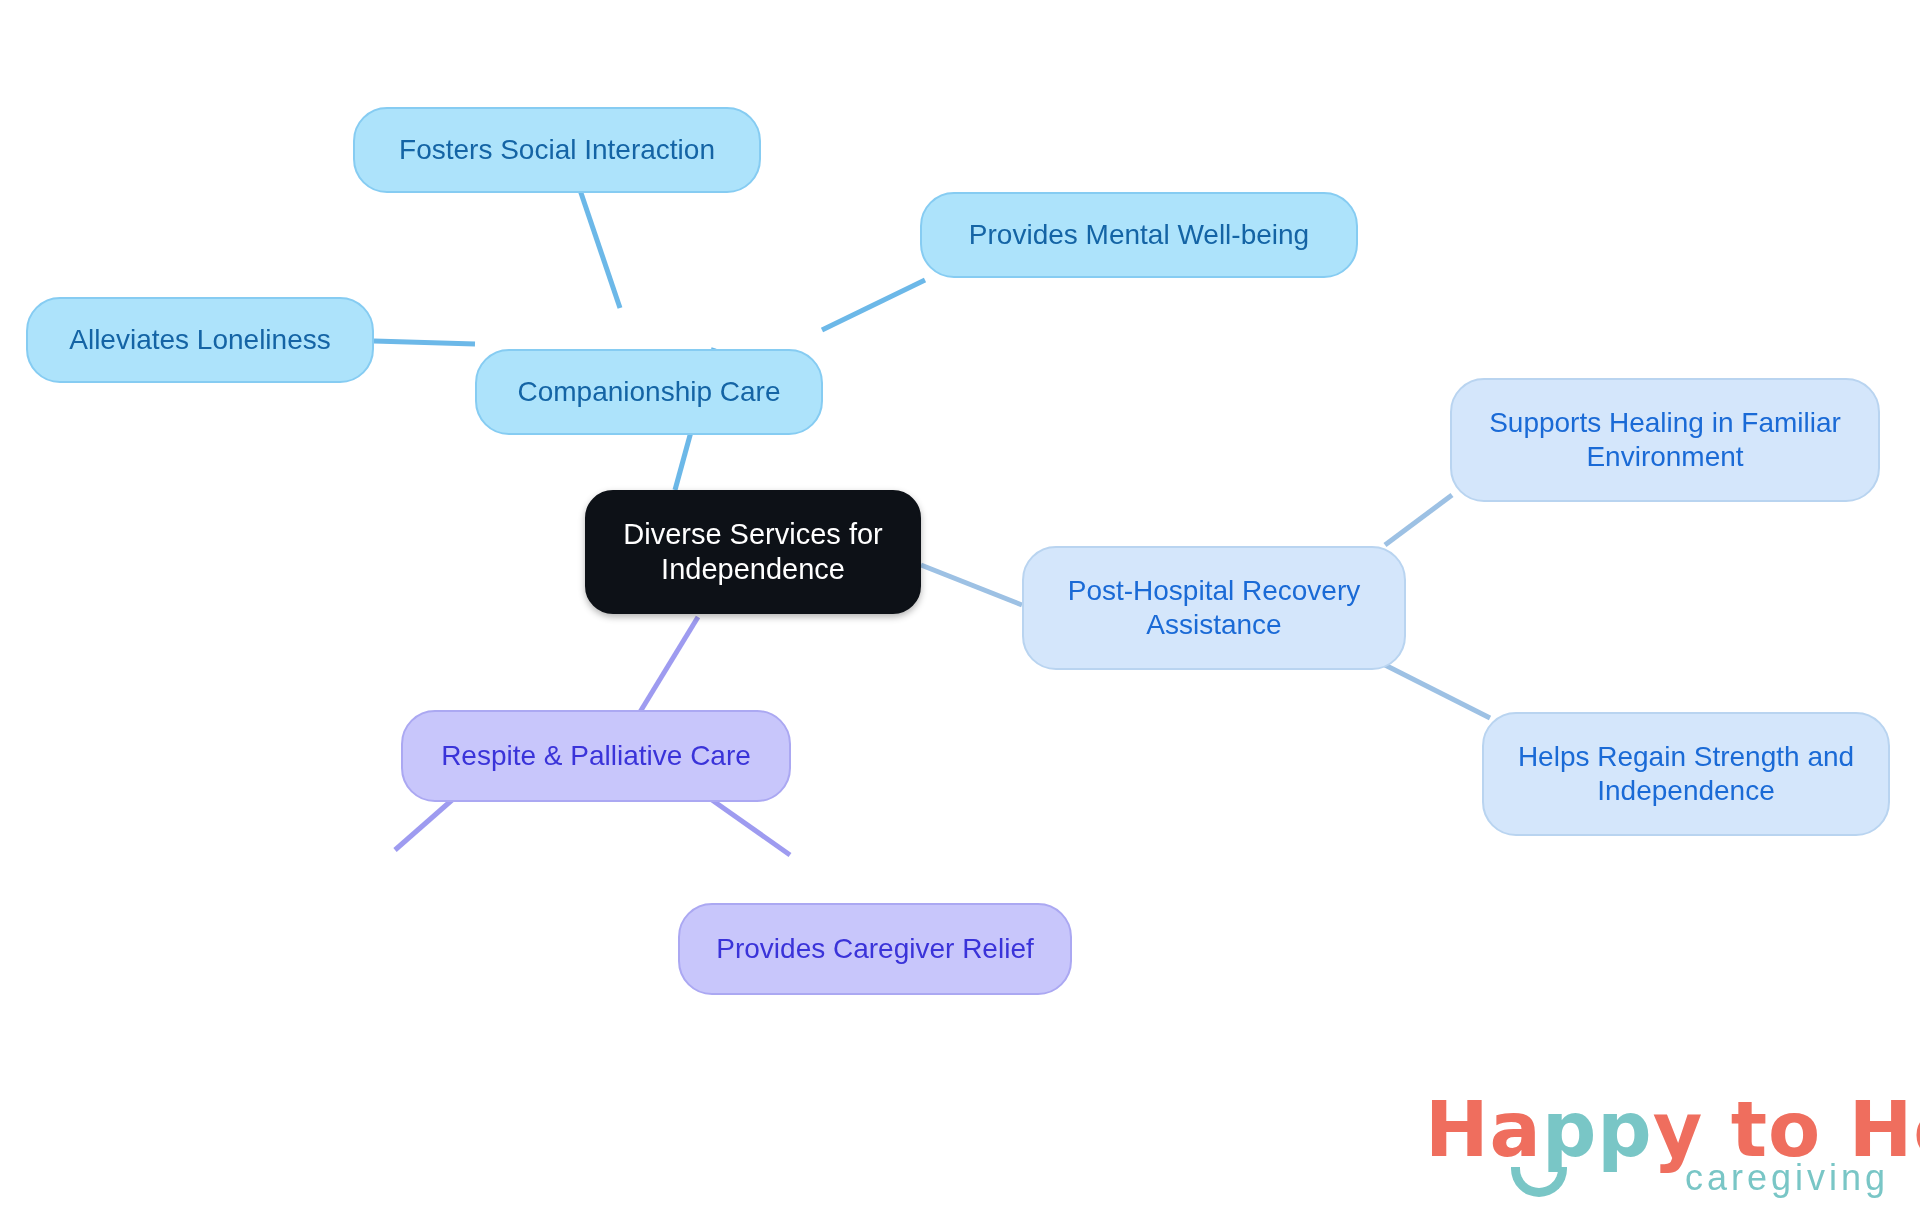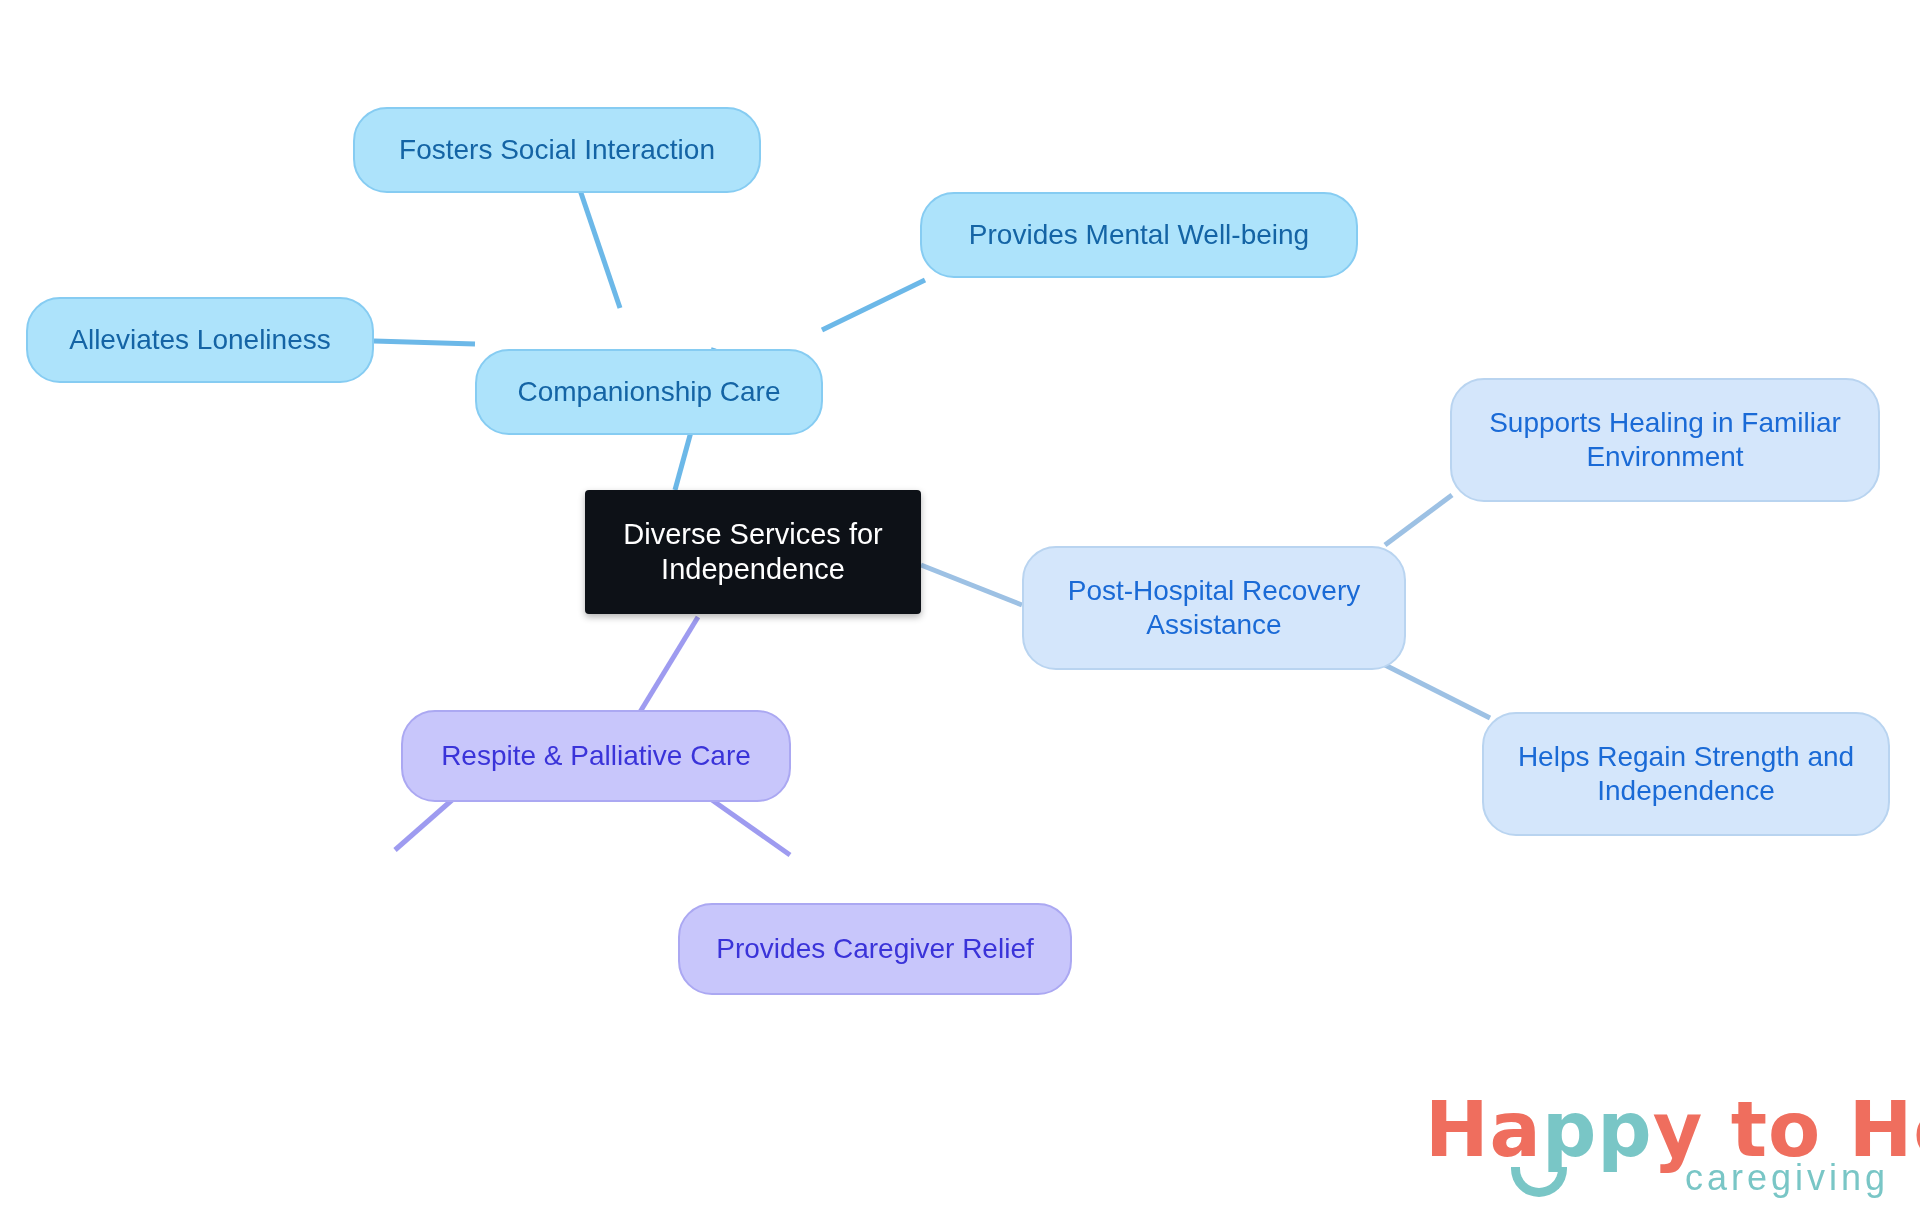--- a/index.html
+++ b/index.html
@@ -34,21 +34,21 @@
     border-style: solid;
     border-width: 2px;
     line-height: 1.22;
     white-space: pre-line;
     padding: 6px 18px;
   }
   .node-root {
     background: #0d1117;
     border-color: #0d1117;
     color: #ffffff;
-    border-radius: 4px;
+    border-radius: 28px;
     font-size: 29px;
     box-shadow: 0 3px 7px rgba(0,0,0,0.30);
   }
   .node-blue {
     background: #ade3fb;
     border-color: #86ccf2;
     color: #1464a5;
     font-size: 28px;
   }
   .node-steel {

